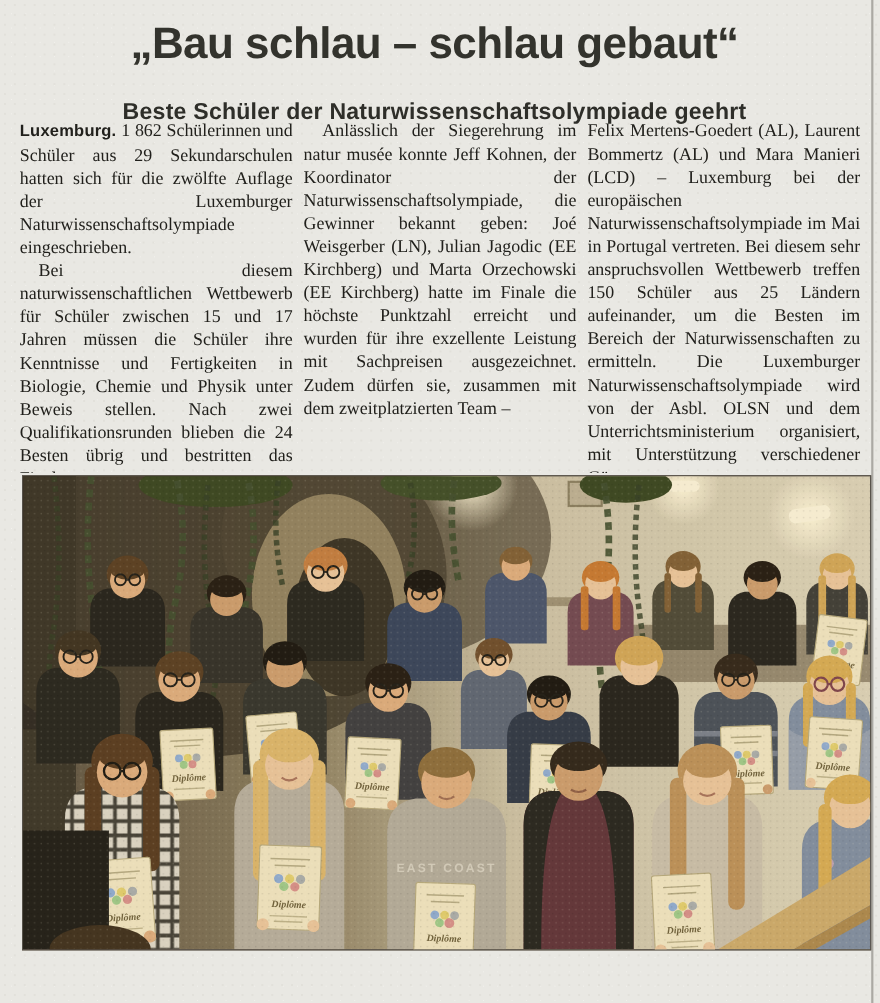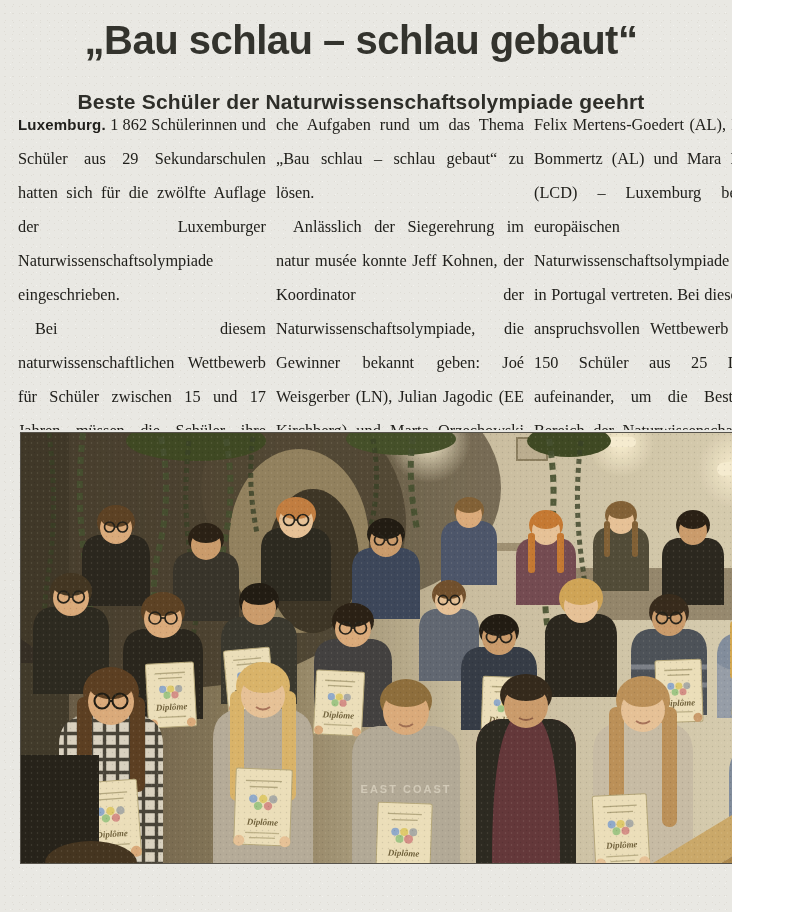--- a/index.html
+++ b/index.html
@@ -1,17 +1,17 @@
 <!DOCTYPE html>
 <html lang="de"><head>
 <meta charset="utf-8">
 <style>
   html,body{margin:0;padding:0;}
   .page{
-    position:relative; width:732px; height:912px; overflow:hidden;
+    position:relative; width:800px; height:912px; overflow:hidden;
     background-color:#e9e8e3;
     background-image:
       radial-gradient(#dedcd5 0.6px, transparent 0.7px),
       radial-gradient(#f3f2ee 0.6px, transparent 0.7px),
       radial-gradient(#e0ddd6 0.5px, transparent 0.6px);
     background-size:9px 9px, 13px 13px, 7px 7px;
     background-position:0 0, 4px 6px, 2px 3px;
     font-family:"Liberation Serif", serif;
     color:#21201c;
   }
@@ -24,21 +24,21 @@
   }
   .subheadline{
     position:absolute; top:74px; left:0; right:10px;
     text-align:center; margin:16px;
     font-family:"Liberation Sans", sans-serif;
     font-weight:700; font-size:21px; letter-spacing:0.2px;
     color:#2e2e29;
   }
   .col{
     position:absolute; top:108px; height:322px; width:248px;
-    font-size:16.3px; line-height:34px; text-align:justify;
+    font-size:16.3px; line-height:21px; text-align:justify;
     overflow:hidden;
   }
   .col1{left:18px;} .col2{left:276px;} .col3{left:534px;}
   .col p{margin:0;}
   .col p.indent{text-indent:17px;}
   .lead{
     font-family:"Liberation Sans", sans-serif;
     font-weight:700; font-size:15px; letter-spacing:0.2px;
   }
   .column-rule{
@@ -75,21 +75,20 @@
   <h1 class="headline">„Bau schlau – schlau gebaut“</h1>
   <h2 class="subheadline">Beste Schüler der Naturwissenschaftsolympiade geehrt</h2>
 
   <div class="col col1">
     <p><span class="lead">Luxemburg.</span><span> 1 862 Schülerinnen und Schüler aus 29 Sekundarschulen hatten sich für die zwölfte Auflage der Luxemburger Naturwissenschaftsolympiade eingeschrieben.</span></p>
     <p class="indent">Bei diesem naturwissenschaftlichen Wettbewerb für Schüler zwischen 15 und 17 Jahren müssen die Schüler ihre Kenntnisse und Fertigkeiten in Biologie, Chemie und Physik unter Beweis stellen. Nach zwei Qualifikationsrunden blieben die 24 Besten übrig und bestritten das Finale.</p>
 
   </div>
 
   <div class="col col2">
-    <p>che Aufgaben rund um das Thema „Bau schlau – schlau gebaut“ zu lösen.</p>
     <p class="indent">Anlässlich der Siegerehrung im natur musée konnte Jeff Kohnen, der Koordinator der Naturwissenschaftsolympiade, die Gewinner bekannt geben: Joé Weisgerber (LN), Julian Jagodic (EE Kirchberg) und Marta Orzechowski (EE Kirchberg) hatte im Finale die höchste Punktzahl erreicht und wurden für ihre exzellente Leistung mit Sachpreisen ausgezeichnet. Zudem dürfen sie, zusammen mit dem zweitplatzierten Team –</p>
   </div>
 
   <div class="col col3">
     <p><span>Felix Mertens-Goedert (AL), Laurent Bommertz (AL) und Mara Manieri (LCD) – Luxemburg bei der europäischen Naturwissenschaftsolympiade im Mai in Portugal vertreten. Bei diesem sehr anspruchsvollen Wettbewerb treffen 150 Schüler aus 25 Ländern aufeinander, um die Besten im Bereich der Naturwissenschaften zu ermitteln. Die Luxemburger Naturwissenschaftsolympiade wird von der Asbl. OLSN und dem Unterrichtsministerium organisiert, mit Unterstützung verschiedener Gönner.</span></p>
   </div>
 
   <div class="column-rule"></div>
 
   <div class="photo-frame">

